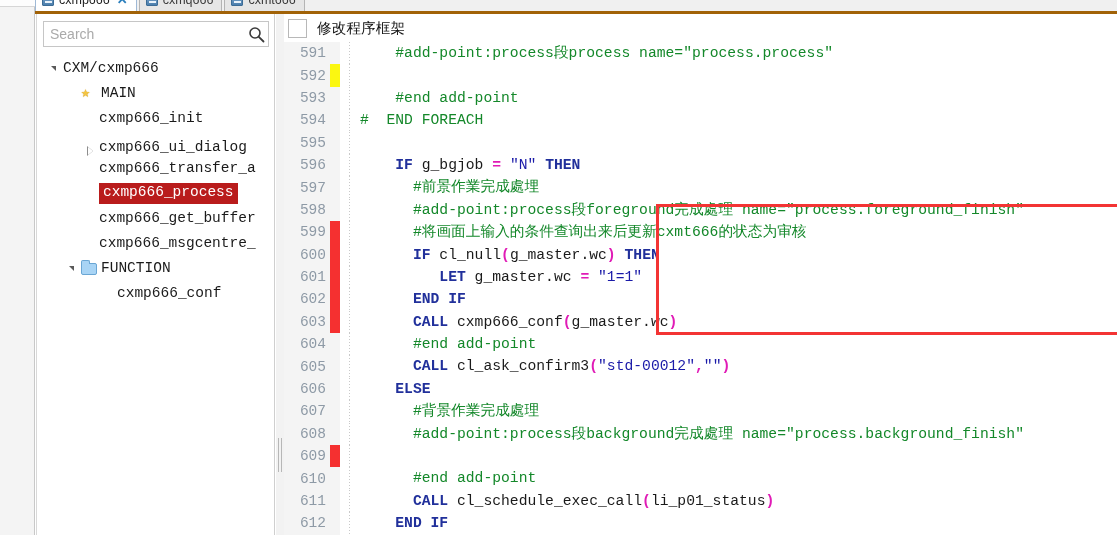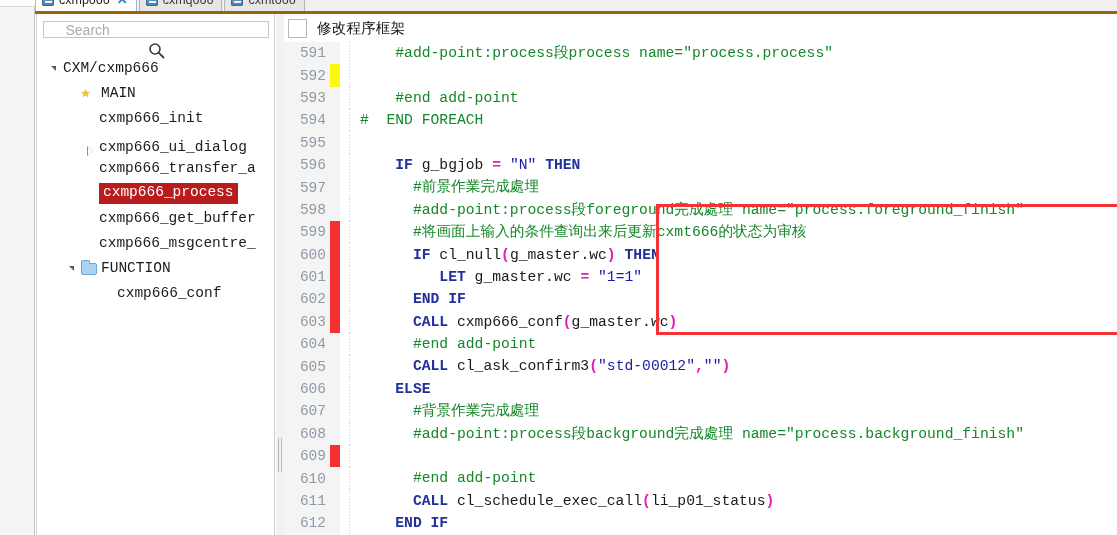--- a/index.html
+++ b/index.html
@@ -90,26 +90,25 @@
   
   .explorer {
     position: absolute; left: 36px; top: 14px;
     width: 239px; height: 521px;
     background: #ffffff;
     border-right: 1px solid #cfcfcf;
     border-left: 1px solid #d8d8d8;
   }
   .search-wrap {
     position: absolute; left: 6px; top: 7px;
-    width: 226px; height: 17px;
+    width: 226px; height: 26px;
     background: #ffffff;
     border: 1px solid #c6c6c6;
     display: flex;
     align-items: center;
-    flex-direction: column;
   }
   .search-input {
     flex: 1;
     border: none;
     outline: none;
     background: transparent;
     font-family: "Liberation Sans", sans-serif;
     font-size: 14px;
     color: #333;
     padding: 0 6px;

